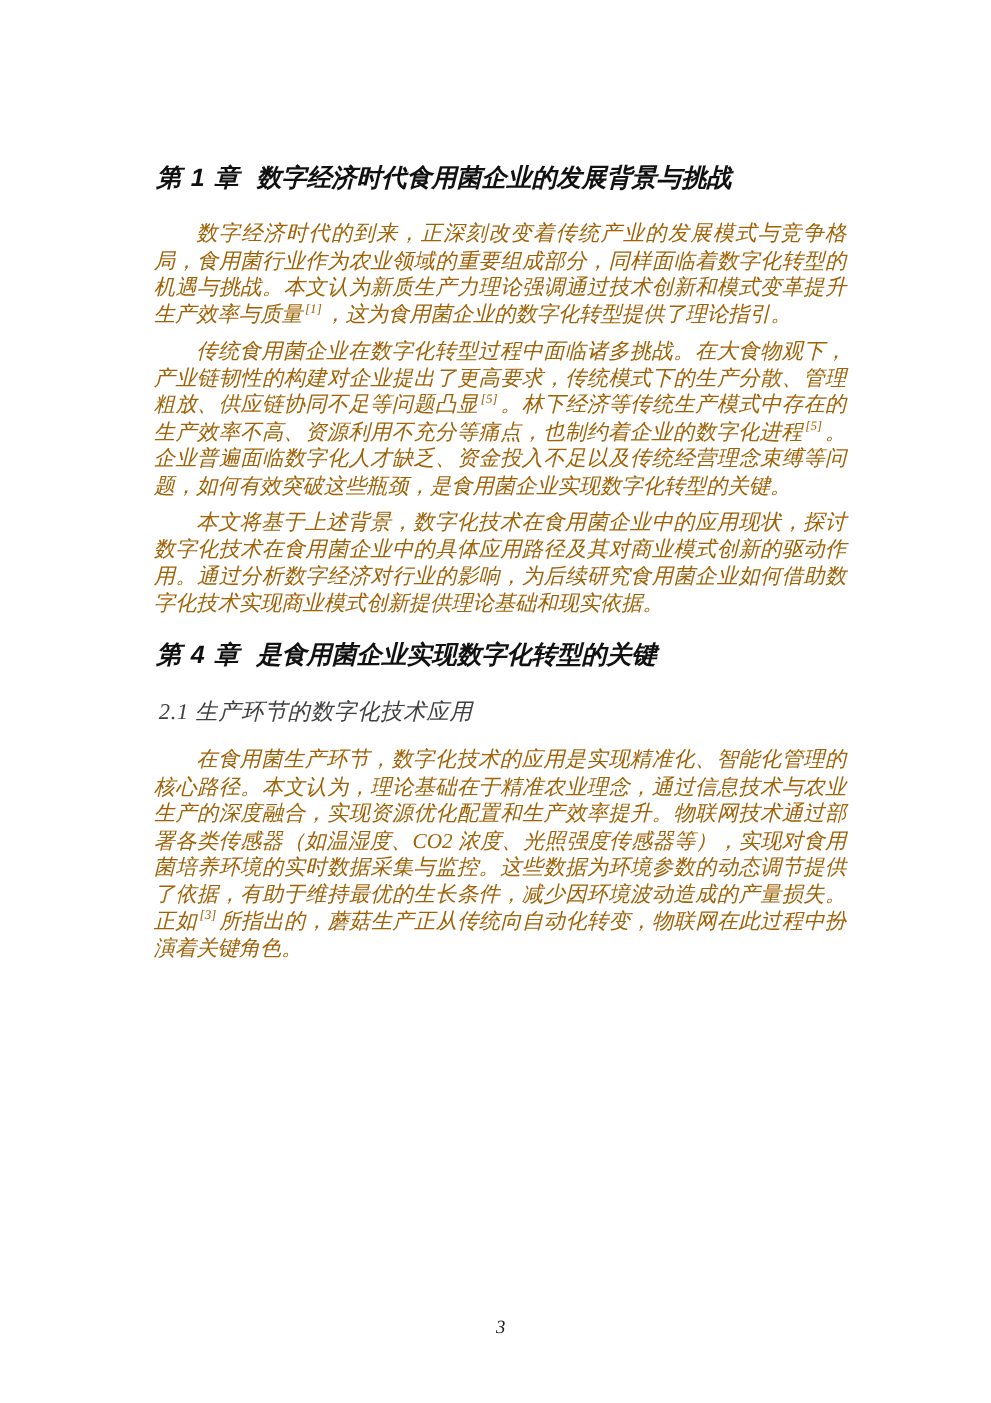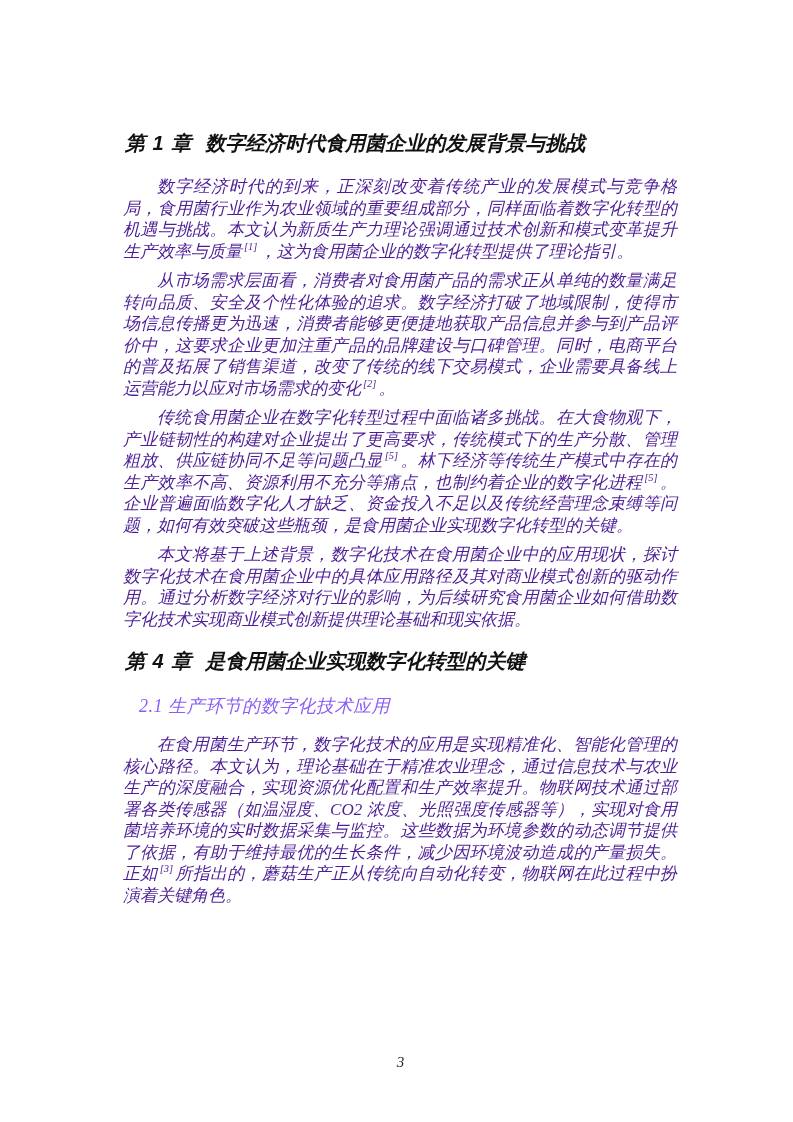--- a/index.html
+++ b/index.html
@@ -34,31 +34,31 @@
   .chapter-number {
     font-weight: 900;
     letter-spacing: 1px;
     margin-right: 9px;
   }
   .section-heading {
     font-family: "Liberation Serif", "DejaVu Serif", serif;
     font-size: 18px;
     line-height: 24px;
     font-weight: 400;
-    color: #8b5cf6;
-    margin: 0 0 12px 16px;
+    color: #404040;
+    margin: 0 0 12px 4px;
     letter-spacing: 0.5px;
   }
   .paragraph {
     font-size: 17px;
     line-height: 21.5px;
     text-align: justify;
     text-indent: 2em;
     margin: 0 0 4px 0;
-    color: #4c1d95;
+    color: #a16207;
   }
   sup.citation {
     font-size: 10.5px;
     line-height: 0;
     vertical-align: super;
   }
   .page-number {
     position: absolute;
     left: 0;
     right: 0;
@@ -68,21 +68,20 @@
     color: #1d1d1d;
   }
 </style>
 </head>
 <body>
 
 <div class="page">
   <div class="content">
       <h1 class="chapter-heading"><span class="chapter-number">第 1 章</span><span class="chapter-title">数字经济时代食用菌企业的发展背景与挑战</span></h1>
       <p class="paragraph">数字经济时代的到来，正深刻改变着传统产业的发展模式与竞争格局，食用菌行业作为农业领域的重要组成部分，同样面临着数字化转型的机遇与挑战。本文认为新质生产力理论强调通过技术创新和模式变革提升生产效率与质量<sup class="citation">[1]</sup>，这为食用菌企业的数字化转型提供了理论指引。</p>
-      <p class="paragraph">从市场需求层面看，消费者对食用菌产品的需求正从单纯的数量满足转向品质、安全及个性化体验的追求。数字经济打破了地域限制，使得市场信息传播更为迅速，消费者能够更便捷地获取产品信息并参与到产品评价中，这要求企业更加注重产品的品牌建设与口碑管理。同时，电商平台的普及拓展了销售渠道，改变了传统的线下交易模式，企业需要具备线上运营能力以应对市场需求的变化<sup class="citation">[2]</sup>。</p>
       <p class="paragraph">传统食用菌企业在数字化转型过程中面临诸多挑战。在大食物观下，产业链韧性的构建对企业提出了更高要求，传统模式下的生产分散、管理粗放、供应链协同不足等问题凸显<sup class="citation">[5]</sup>。林下经济等传统生产模式中存在的生产效率不高、资源利用不充分等痛点，也制约着企业的数字化进程<sup class="citation">[5]</sup>。企业普遍面临数字化人才缺乏、资金投入不足以及传统经营理念束缚等问题，如何有效突破这些瓶颈，是食用菌企业实现数字化转型的关键。</p>
       <p class="paragraph">本文将基于上述背景，数字化技术在食用菌企业中的应用现状，探讨数字化技术在食用菌企业中的具体应用路径及其对商业模式创新的驱动作用。通过分析数字经济对行业的影响，为后续研究食用菌企业如何借助数字化技术实现商业模式创新提供理论基础和现实依据。</p>
       <h1 class="chapter-heading"><span class="chapter-number">第 4 章</span><span class="chapter-title">是食用菌企业实现数字化转型的关键</span></h1>
       <h2 class="section-heading">2.1 生产环节的数字化技术应用</h2>
       <p class="paragraph">在食用菌生产环节，数字化技术的应用是实现精准化、智能化管理的核心路径。本文认为，理论基础在于精准农业理念，通过信息技术与农业生产的深度融合，实现资源优化配置和生产效率提升。物联网技术通过部署各类传感器（如温湿度、CO2 浓度、光照强度传感器等），实现对食用菌培养环境的实时数据采集与监控。这些数据为环境参数的动态调节提供了依据，有助于维持最优的生长条件，减少因环境波动造成的产量损失。正如<sup class="citation">[3]</sup>所指出的，蘑菇生产正从传统向自动化转变，物联网在此过程中扮演着关键角色。</p>
     </div>
   <div class="page-number">3</div>
 </div>
 
 </body></html>

